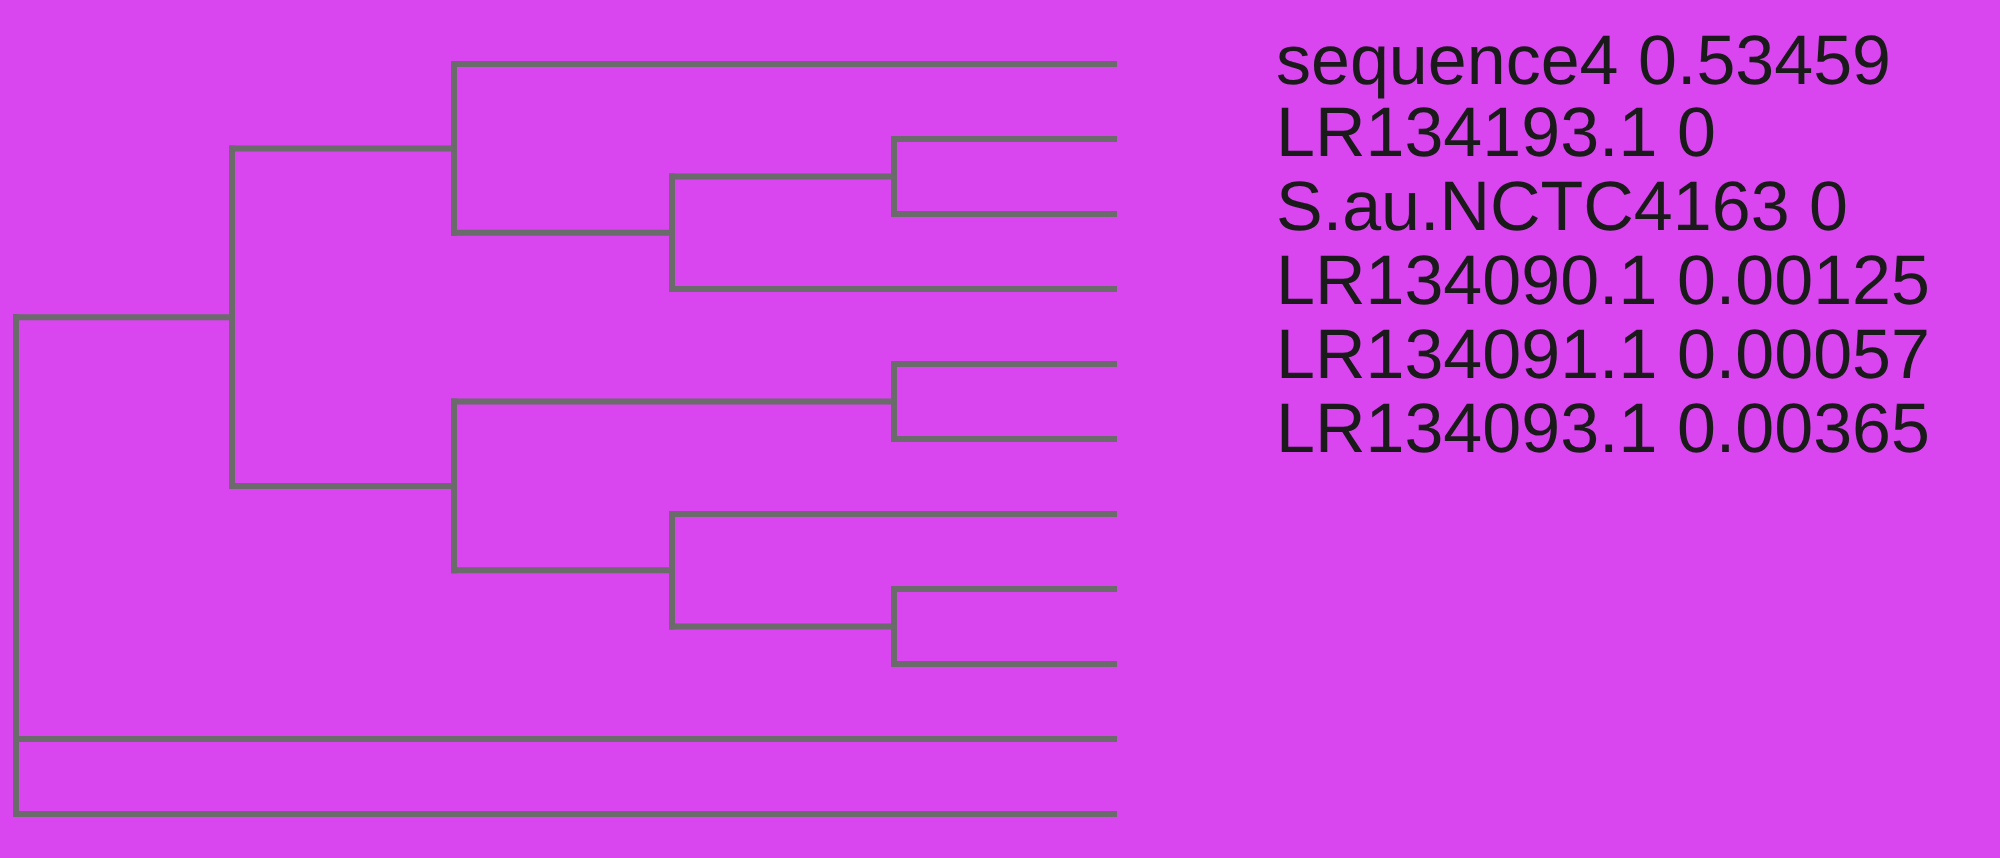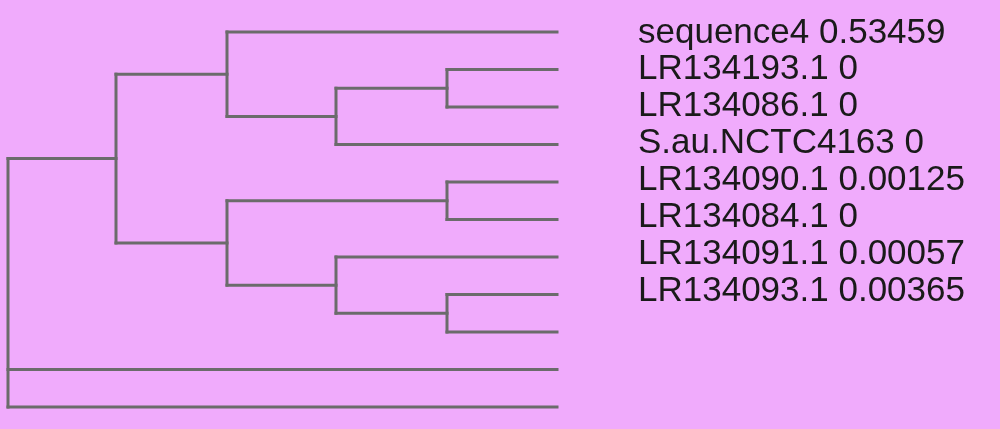--- a/index.html
+++ b/index.html
@@ -4,21 +4,21 @@
 <style>
   html, body {
     margin: 0;
     padding: 0;
     background: #ffffff;
   }
   .stage {
     position: relative;
     width: 1000px;
     height: 429px;
-    background: #f0abfc;
+    background: #d946ef;
     overflow: hidden;
     font-family: "Liberation Sans", sans-serif;
   }
   #tree-svg {
     position: absolute;
     left: 0;
     top: 0;
   }
   #leaf-labels {
     position: absolute;
@@ -66,20 +66,18 @@
       <line x1="116" y1="74.1875" x2="227" y2="74.1875" stroke="#6b6b6b" stroke-width="3" stroke-linecap="square"></line>
       <line x1="116" y1="242.9375" x2="227" y2="242.9375" stroke="#6b6b6b" stroke-width="3" stroke-linecap="square"></line>
       <line x1="8" y1="158.5625" x2="8" y2="407" stroke="#6b6b6b" stroke-width="3" stroke-linecap="square"></line>
       <line x1="8" y1="158.5625" x2="116" y2="158.5625" stroke="#6b6b6b" stroke-width="3" stroke-linecap="square"></line>
       <line x1="8" y1="369.5" x2="557" y2="369.5" stroke="#6b6b6b" stroke-width="3" stroke-linecap="square"></line>
       <line x1="8" y1="407" x2="557" y2="407" stroke="#6b6b6b" stroke-width="3" stroke-linecap="square"></line>
     </svg>
   <div id="leaf-labels">
       <div class="leaf-row"><span class="leaf-name">sequence4</span> <span class="leaf-value">0.53459</span></div>
       <div class="leaf-row"><span class="leaf-name">LR134193.1</span> <span class="leaf-value">0</span></div>
-      <div class="leaf-row"><span class="leaf-name">LR134086.1</span> <span class="leaf-value">0</span></div>
       <div class="leaf-row"><span class="leaf-name">S.au.NCTC4163</span> <span class="leaf-value">0</span></div>
       <div class="leaf-row"><span class="leaf-name">LR134090.1</span> <span class="leaf-value">0.00125</span></div>
-      <div class="leaf-row"><span class="leaf-name">LR134084.1</span> <span class="leaf-value">0</span></div>
       <div class="leaf-row"><span class="leaf-name">LR134091.1</span> <span class="leaf-value">0.00057</span></div>
       <div class="leaf-row"><span class="leaf-name">LR134093.1</span> <span class="leaf-value">0.00365</span></div>
     </div>
 </div>
 
 </body></html>

